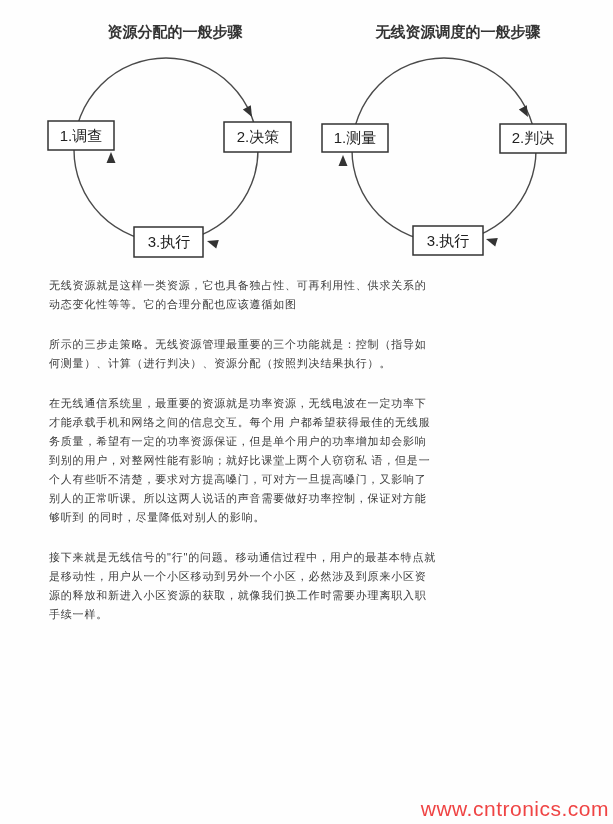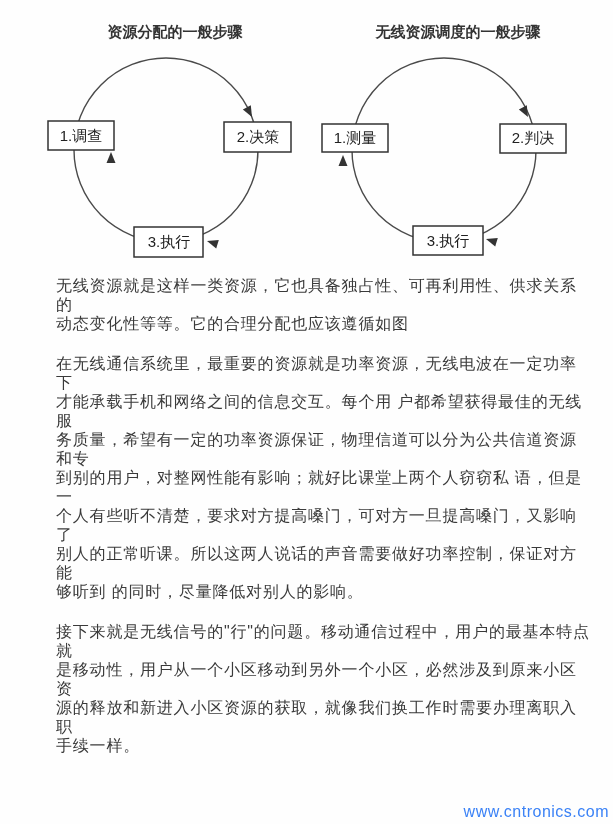--- a/index.html
+++ b/index.html
@@ -15,31 +15,31 @@
   .diag-title{font-size:15px;font-weight:600;fill:#333;}
   .step-label{font-size:15px;fill:#222;}
   .step-box{fill:#ffffff;stroke:#333;stroke-width:1.5;}
   .cycle-circle{fill:none;stroke:#4a4a4a;stroke-width:1.4;}
   .arrowhead{fill:#333;stroke:none;}
   .content{
     position:absolute;top:276px;left:40px;width:552px;
     color:#3a3a3a;
   }
   .content p{
-    margin:0 0 21px 16px;
-    font-size:16px;
+    margin:0 0 21px 9px;
+    font-size:11px;
     line-height:19px;
     letter-spacing:0.8px;
     white-space:pre-line;
   }
   .watermark{
     position:absolute;
     right:4px;bottom:3px;
-    font-size:16px;
-    color:#3b82f6;
+    font-size:21px;
+    color:#ef4444;
     letter-spacing:0.5px;
   }
 </style>
 </head>
 <body>
 
 <div class="diagram-area">
   <svg width="613" height="272" viewBox="0 0 613 272">
 
     <g>
@@ -68,23 +68,25 @@
       <text class="step-label" x="533" y="143" text-anchor="middle">2.判决</text>
       <rect class="step-box" x="413" y="226" width="70" height="29"></rect>
       <text class="step-label" x="448" y="246" text-anchor="middle">3.执行</text>
     </g>
   </svg>
 </div>
 
 <div class="content">
   <p>无线资源就是这样一类资源，它也具备独占性、可再利用性、供求关系的
 动态变化性等等。它的合理分配也应该遵循如图</p>
+  <p>所示的三步走策略。无线资源管理最重要的三个功能就是：控制（指导如
+何测量）、计算（进行判决）、资源分配（按照判决结果执行）。</p>
   <p>在无线通信系统里，最重要的资源就是功率资源，无线电波在一定功率下
 才能承载手机和网络之间的信息交互。每个用 户都希望获得最佳的无线服
-务质量，希望有一定的功率资源保证，物理信道可以分为公共信道资源和专
+务质量，希望有一定的功率资源保证，但是单个用户的功率增加却会影响
 到别的用户，对整网性能有影响；就好比课堂上两个人窃窃私 语，但是一
 个人有些听不清楚，要求对方提高嗓门，可对方一旦提高嗓门，又影响了
 别人的正常听课。所以这两人说话的声音需要做好功率控制，保证对方能
 够听到 的同时，尽量降低对别人的影响。</p>
   <p>接下来就是无线信号的"行"的问题。移动通信过程中，用户的最基本特点就
 是移动性，用户从一个小区移动到另外一个小区，必然涉及到原来小区资
 源的释放和新进入小区资源的获取，就像我们换工作时需要办理离职入职
 手续一样。</p>
 </div>
 

